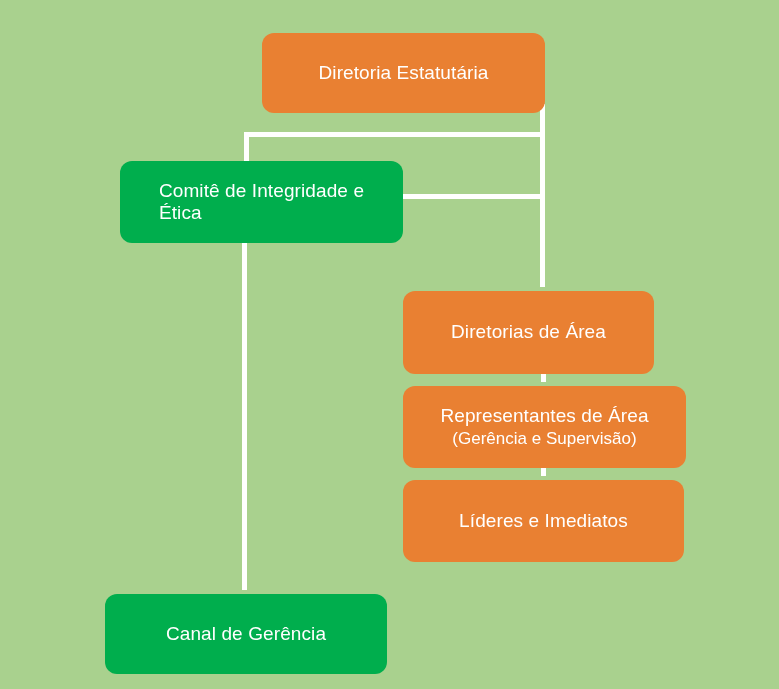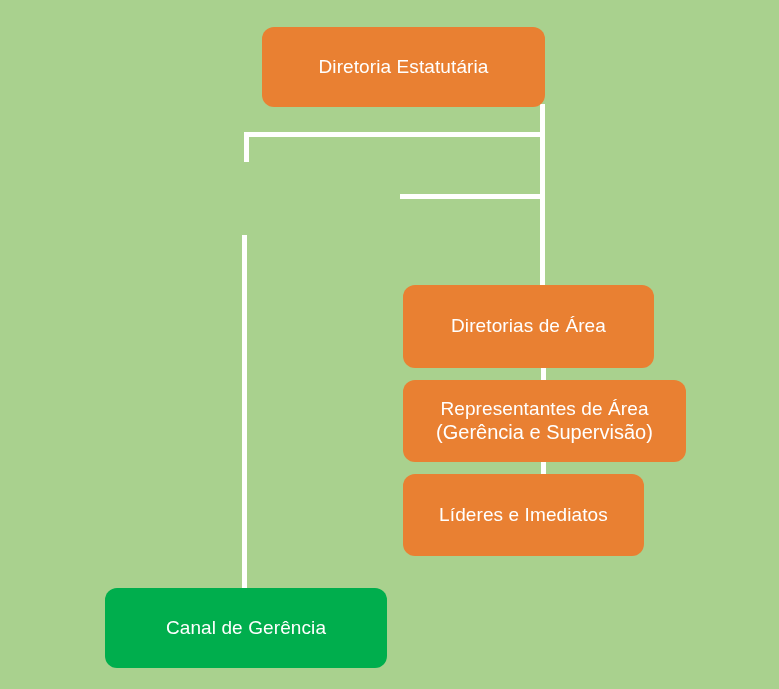--- a/index.html
+++ b/index.html
@@ -31,51 +31,52 @@
     box-sizing: border-box;
     border-radius: 12px;
     display: flex;
     flex-direction: column;
     align-items: center;
     justify-content: center;
     text-align: left;
     color: #ffffff;
     padding: 4px 14px;
     line-height: 1.18;
+    margin-top: 6px;
   }
   .node.orange { background: #e98032; }
   .node.green  { background: #00ae4d; }
 
   .node-title {
     font-size: 19px;
     font-weight: 400;
     letter-spacing: .1px;
     white-space: pre-line;
   }
   .node-sub {
-    font-size: 20px;
+    font-size: 17px;
     font-weight: 400;
     margin-top: 1px;
   }
 
   
   #node-diretoria-estatutaria {
     left: 262px; top: 27px; width: 283px; height: 80px;
   }
   #node-comite-integridade-etica {
     left: 120px; top: 155px; width: 283px; height: 82px;
   }
   #node-diretorias-de-area {
     left: 403px; top: 285px; width: 251px; height: 83px;
   }
   #node-representantes-de-area {
     left: 403px; top: 380px; width: 283px; height: 82px;
   }
   #node-lideres-e-imediatos {
-    left: 403px; top: 474px; width: 241px; height: 82px;
+    left: 403px; top: 474px; width: 281px; height: 82px;
   }
   #node-canal-de-denuncias {
     left: 105px; top: 588px; width: 282px; height: 80px;
   }
 
   
   
   #conn-top-stem      { left: 540px; top: 104px;  width: 5px;   height: 33px; }
   
   #conn-bus           { left: 244px; top: 132px;  width: 301px; height: 5px;  }
@@ -102,20 +103,24 @@
   <div class="connector" id="conn-bus-right-drop"></div>
   <div class="connector" id="conn-committee-link"></div>
   <div class="connector" id="conn-committee-stem"></div>
   <div class="connector" id="conn-diretorias-representantes"></div>
   <div class="connector" id="conn-representantes-lideres"></div>
 
   <div class="node orange" id="node-diretoria-estatutaria">
     <span class="node-title">Diretoria Estatutária</span>
   </div>
 
+  <div class="node green" id="node-comite-integridade-etica">
+    <span class="node-title">Comitê de Integridade e
+Ética</span>
+  </div>
 
   <div class="node orange" id="node-diretorias-de-area">
     <span class="node-title">Diretorias de Área</span>
   </div>
 
   <div class="node orange" id="node-representantes-de-area">
     <span class="node-title">Representantes de Área</span>
     <span class="node-sub">(Gerência e Supervisão)</span>
   </div>
 

